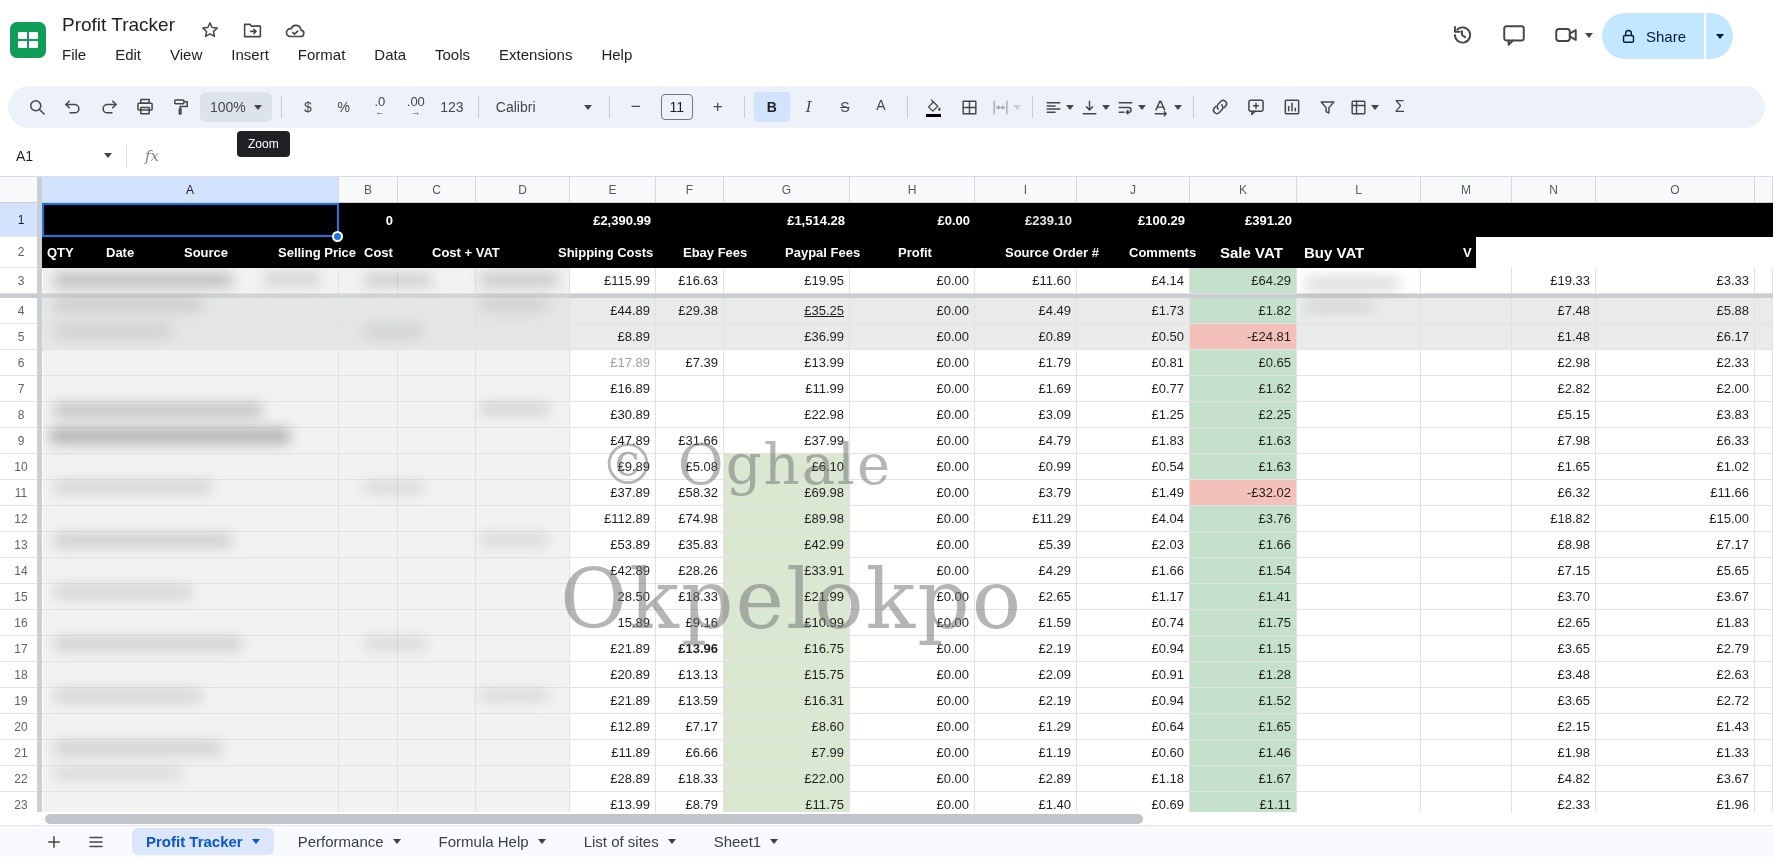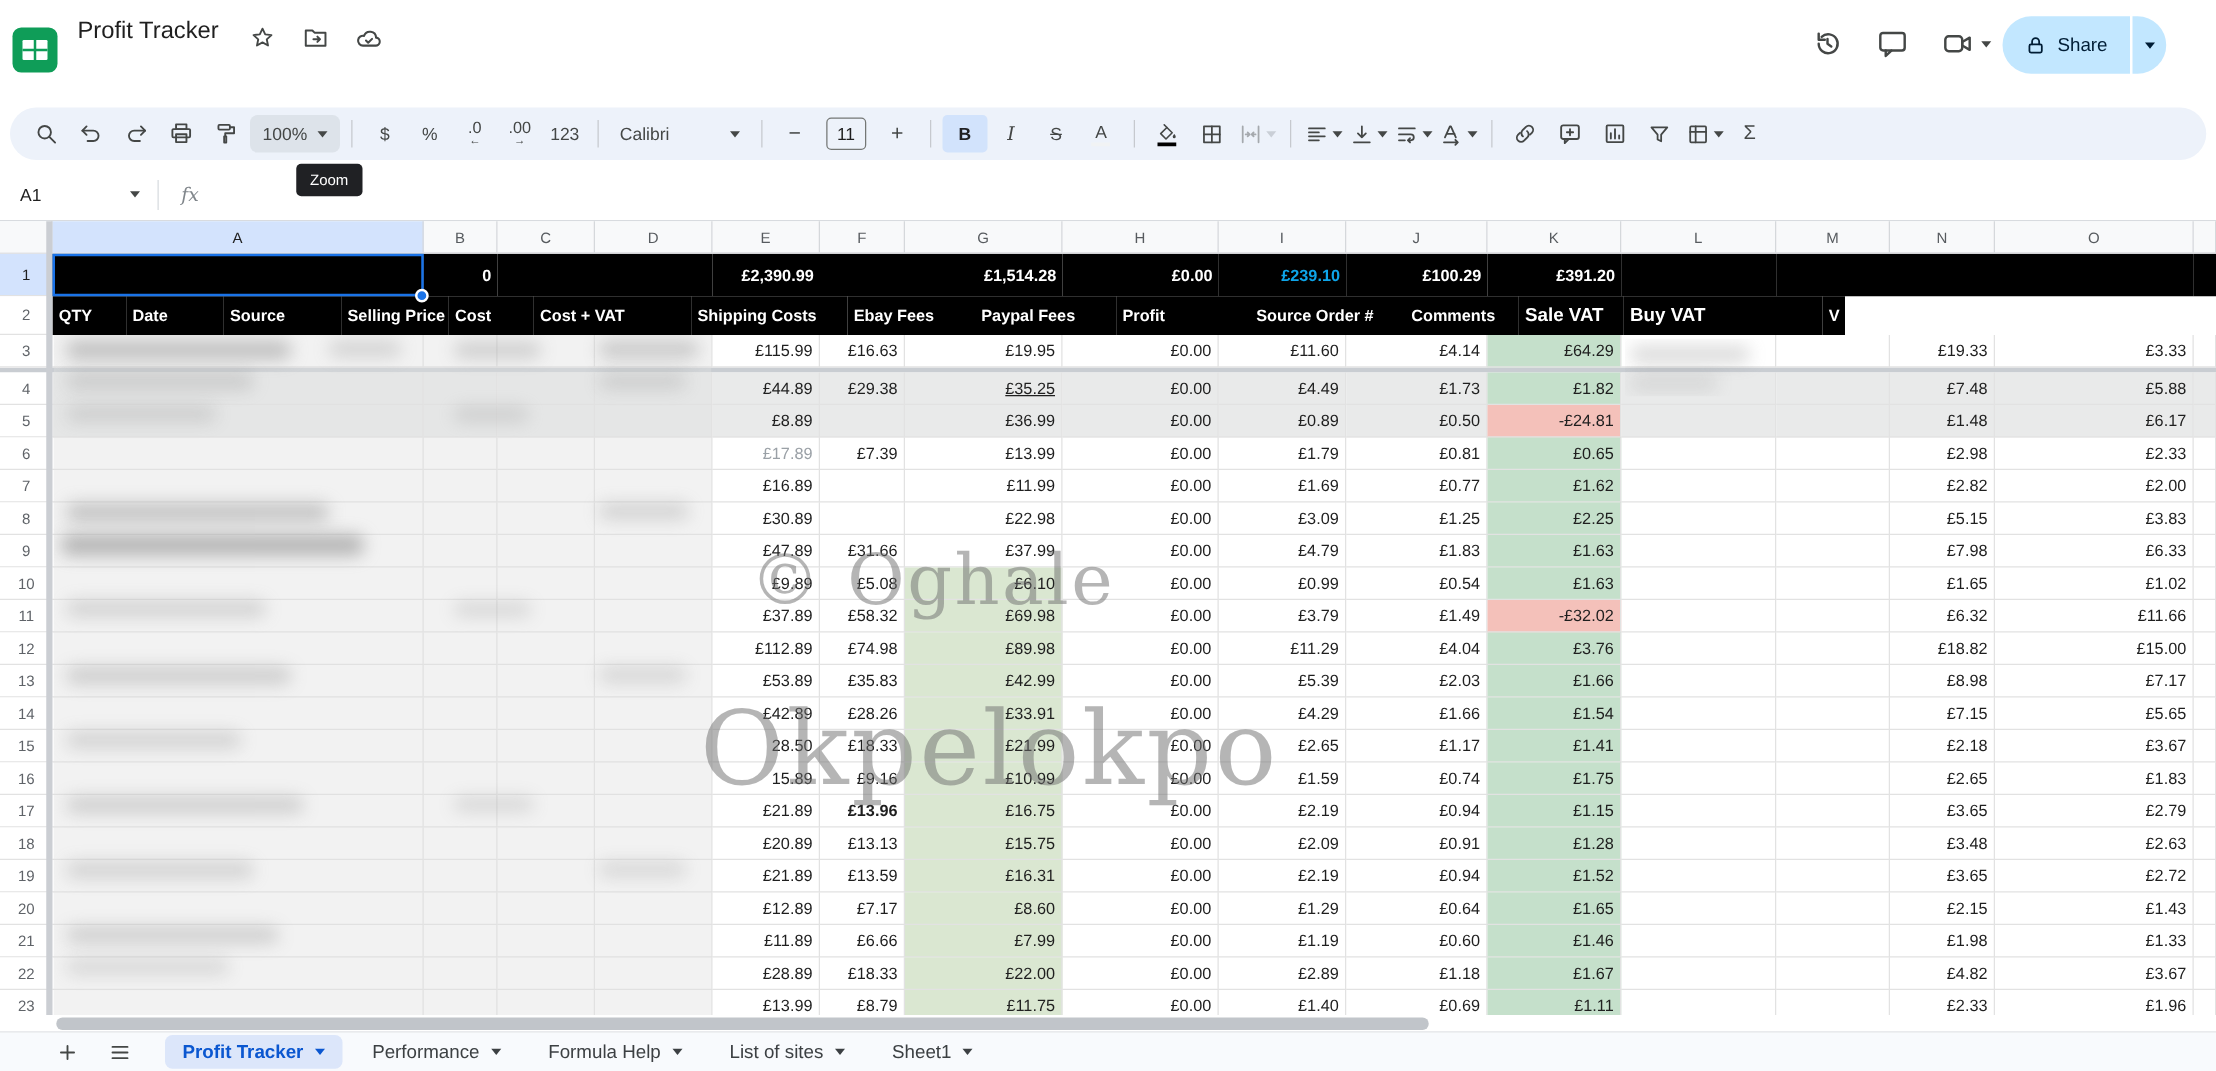--- a/index.html
+++ b/index.html
@@ -69,21 +69,21 @@
 
   #rows{position:absolute;top:203px;left:0;width:1773px;height:609px;overflow:hidden;background:#fff}
   .grow{display:flex;width:1773px}
   .rownum{width:42px;flex:none;box-sizing:border-box;border-bottom:1px solid #e2e2e2;display:flex;
           align-items:center;justify-content:center;font-size:12px;color:#5f6368;background:#fff}
   .rownum.sel{background:#d3e3fd;color:#1f1f1f}
   .cell{flex:none;box-sizing:border-box;border-right:1px solid #e2e2e2;border-bottom:1px solid #e2e2e2;
         font-size:13px;display:flex;align-items:center;justify-content:flex-end;padding-right:5px;
         color:#1f1f1f;overflow:hidden;white-space:nowrap}
   .band{background:#000;border-right:none;border-bottom:none;color:#fff;font-weight:700;font-size:13px}
-  .band.red{color:#0ea5e9}
+  .band.red{color:#e5e5e5}
   .hdr{justify-content:flex-start;padding:0 0 0 5px}
   .hdr.big{font-size:15px}
   .shade{background:#e9eaea}
   .kpos{background:#c5e0cb}
   .kneg{background:#f4c1ba}
   .gvat{background:#dae7d1}
   .muted{color:#9aa0a6}
   .hdivider{height:4px;width:1773px;background:#c9cdd2}
 
   #vfreeze{position:absolute;left:37px;top:177px;width:5px;height:635px;background:#cbced3;z-index:5}
@@ -136,20 +136,31 @@
         <path d="M3 5h6l2 2h10v12H3z"></path>
         <path d="M10 13h6m-2.4-2.4L16 13l-2.4 2.4"></path>
       </svg>
   </span>
   <span class="title-ic" style="left:284px">
     <svg width="22" height="22" viewBox="0 0 24 24" class="ic">
         <path d="M7 18a4.3 4.3 0 1 1 .9-8.5A5.4 5.4 0 0 1 18.4 11 3.5 3.5 0 0 1 17.8 18z"></path>
         <path d="M9.6 13.6l1.9 1.9 3.4-3.4"></path>
       </svg>
   </span>
+  <div id="menu">
+      <div class="menu-item">File</div>
+      <div class="menu-item">Edit</div>
+      <div class="menu-item">View</div>
+      <div class="menu-item">Insert</div>
+      <div class="menu-item">Format</div>
+      <div class="menu-item">Data</div>
+      <div class="menu-item">Tools</div>
+      <div class="menu-item">Extensions</div>
+      <div class="menu-item">Help</div>
+    </div>
 
   <div id="topright">
     <span>
       <svg width="26" height="26" viewBox="0 0 24 24" class="ic">
           <path d="M5.5 12a7 7 0 1 0 2.2-5.1"></path>
           <path d="M5.5 4.5V9h4.5"></path>
           <path d="M12 8.5V12l2.8 2"></path>
         </svg>
     </span>
     <span>
@@ -653,21 +664,21 @@
       <div class="cell" style="width: 94px;"></div>
       <div class="cell" style="width: 86px;">28.50</div>
       <div class="cell" style="width: 68px;">£18.33</div>
       <div class="cell gvat" style="width: 126px;">£21.99</div>
       <div class="cell" style="width: 125px;">£0.00</div>
       <div class="cell" style="width: 102px;">£2.65</div>
       <div class="cell" style="width: 113px;">£1.17</div>
       <div class="cell kpos" style="width: 107px;">£1.41</div>
       <div class="cell" style="width: 124px;"></div>
       <div class="cell" style="width: 91px;"></div>
-      <div class="cell" style="width: 84px;">£2.18</div>
+      <div class="cell" style="width: 84px;">£3.70</div>
       <div class="cell" style="width: 159px;">£3.67</div>
       <div class="cell" style="width: 18px;"></div>
     </div>
     <div class="grow" style="height: 26px;">
       <div class="rownum">16</div>
       <div class="cell" style="width: 297px;"></div>
       <div class="cell" style="width: 59px;"></div>
       <div class="cell" style="width: 78px;"></div>
       <div class="cell" style="width: 94px;"></div>
       <div class="cell" style="width: 86px;">15.89</div>

